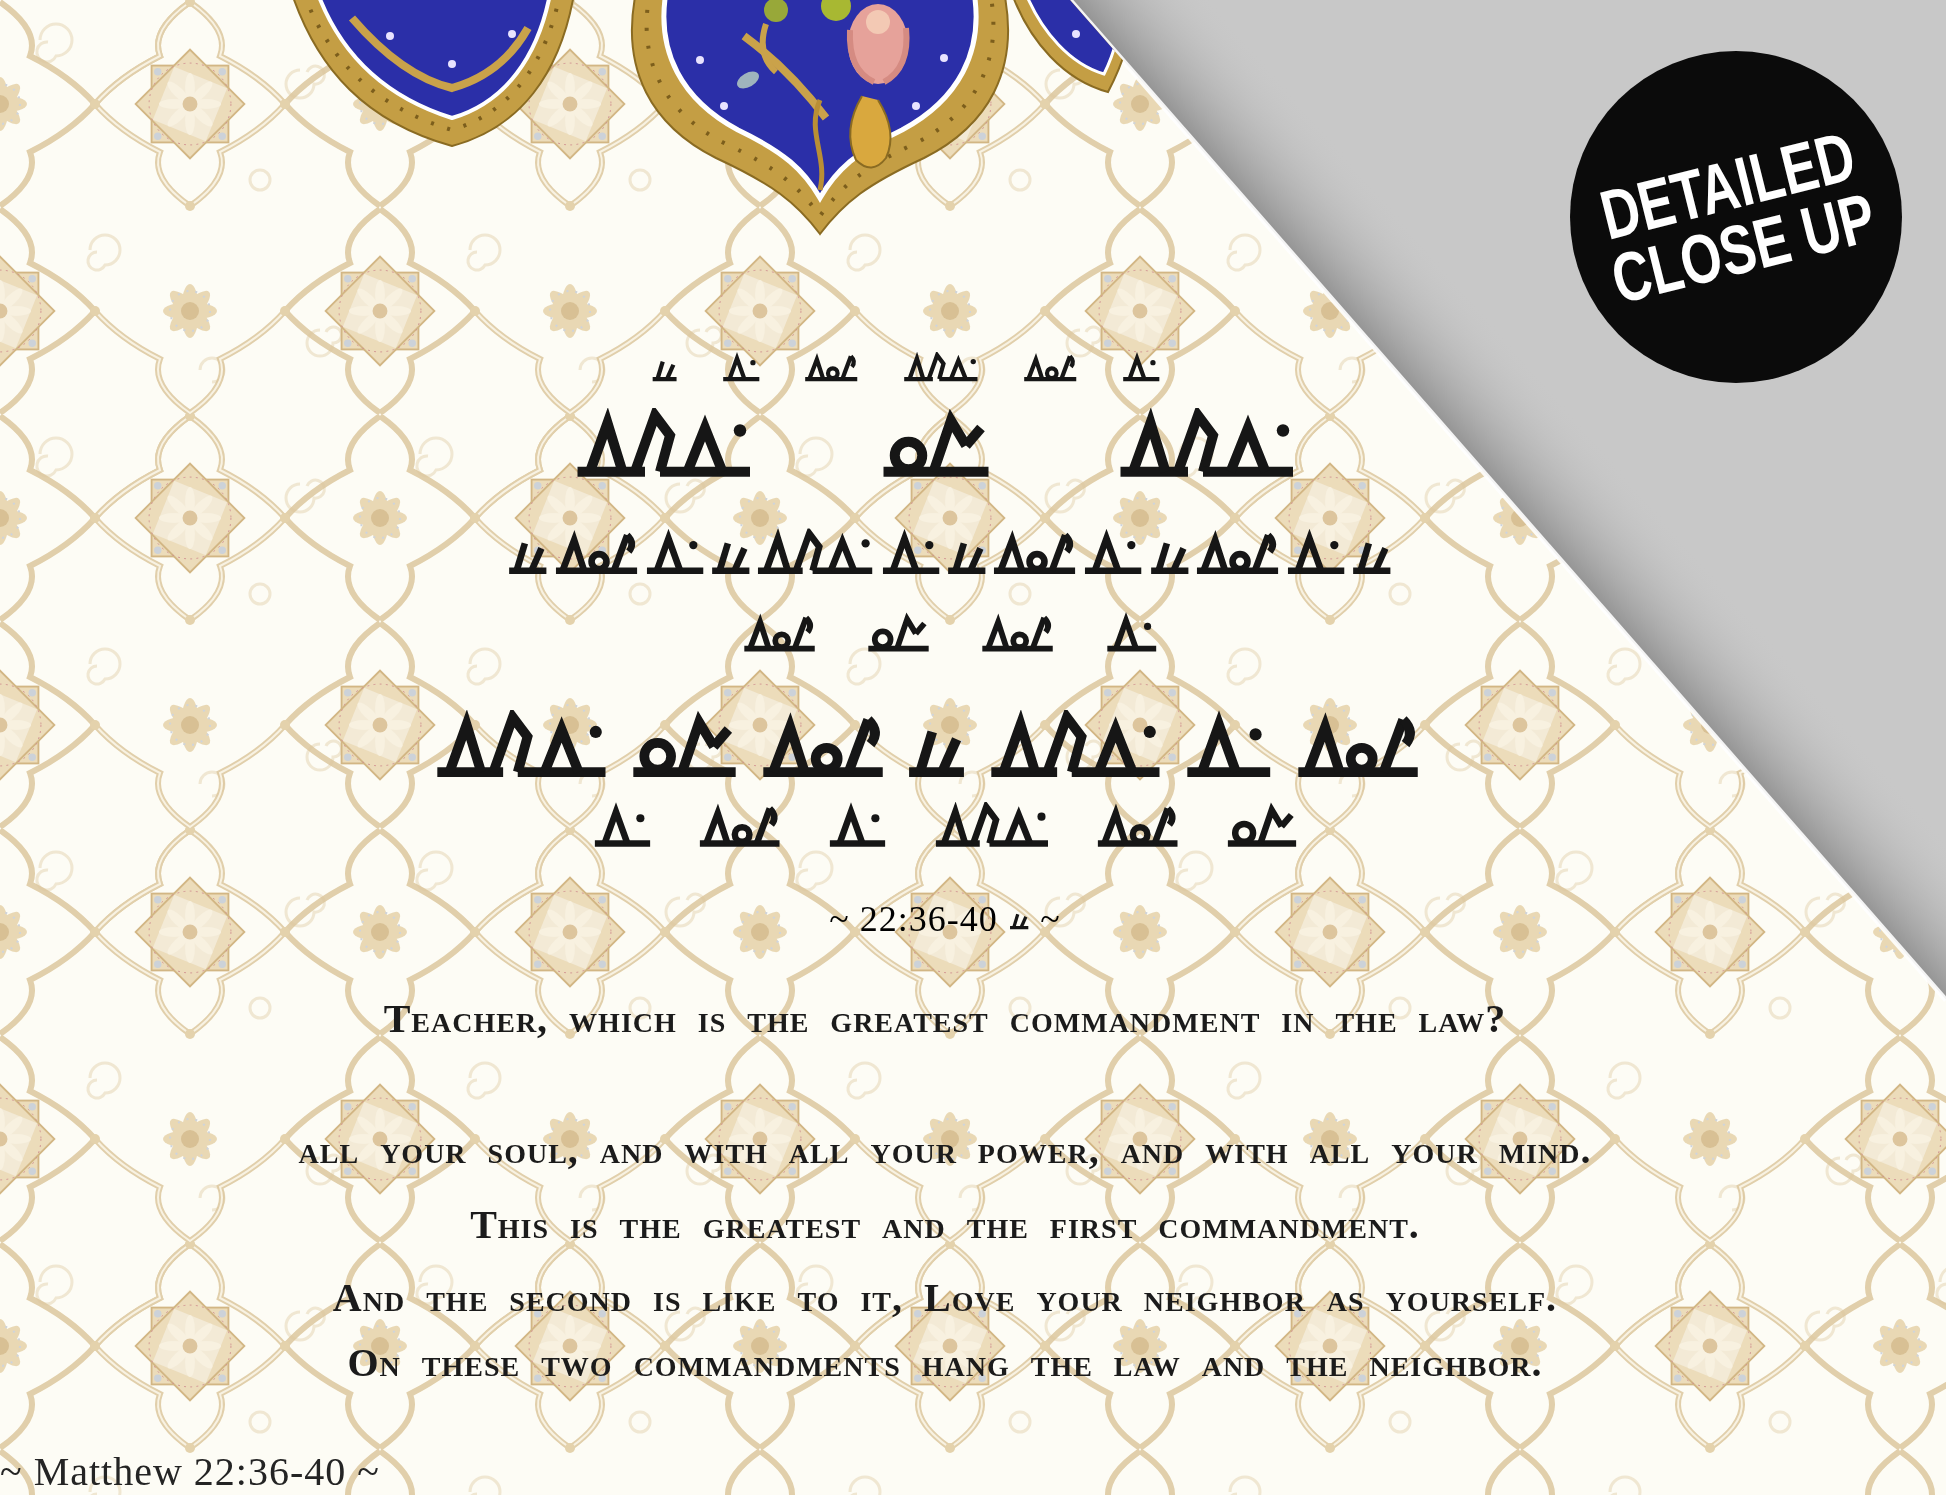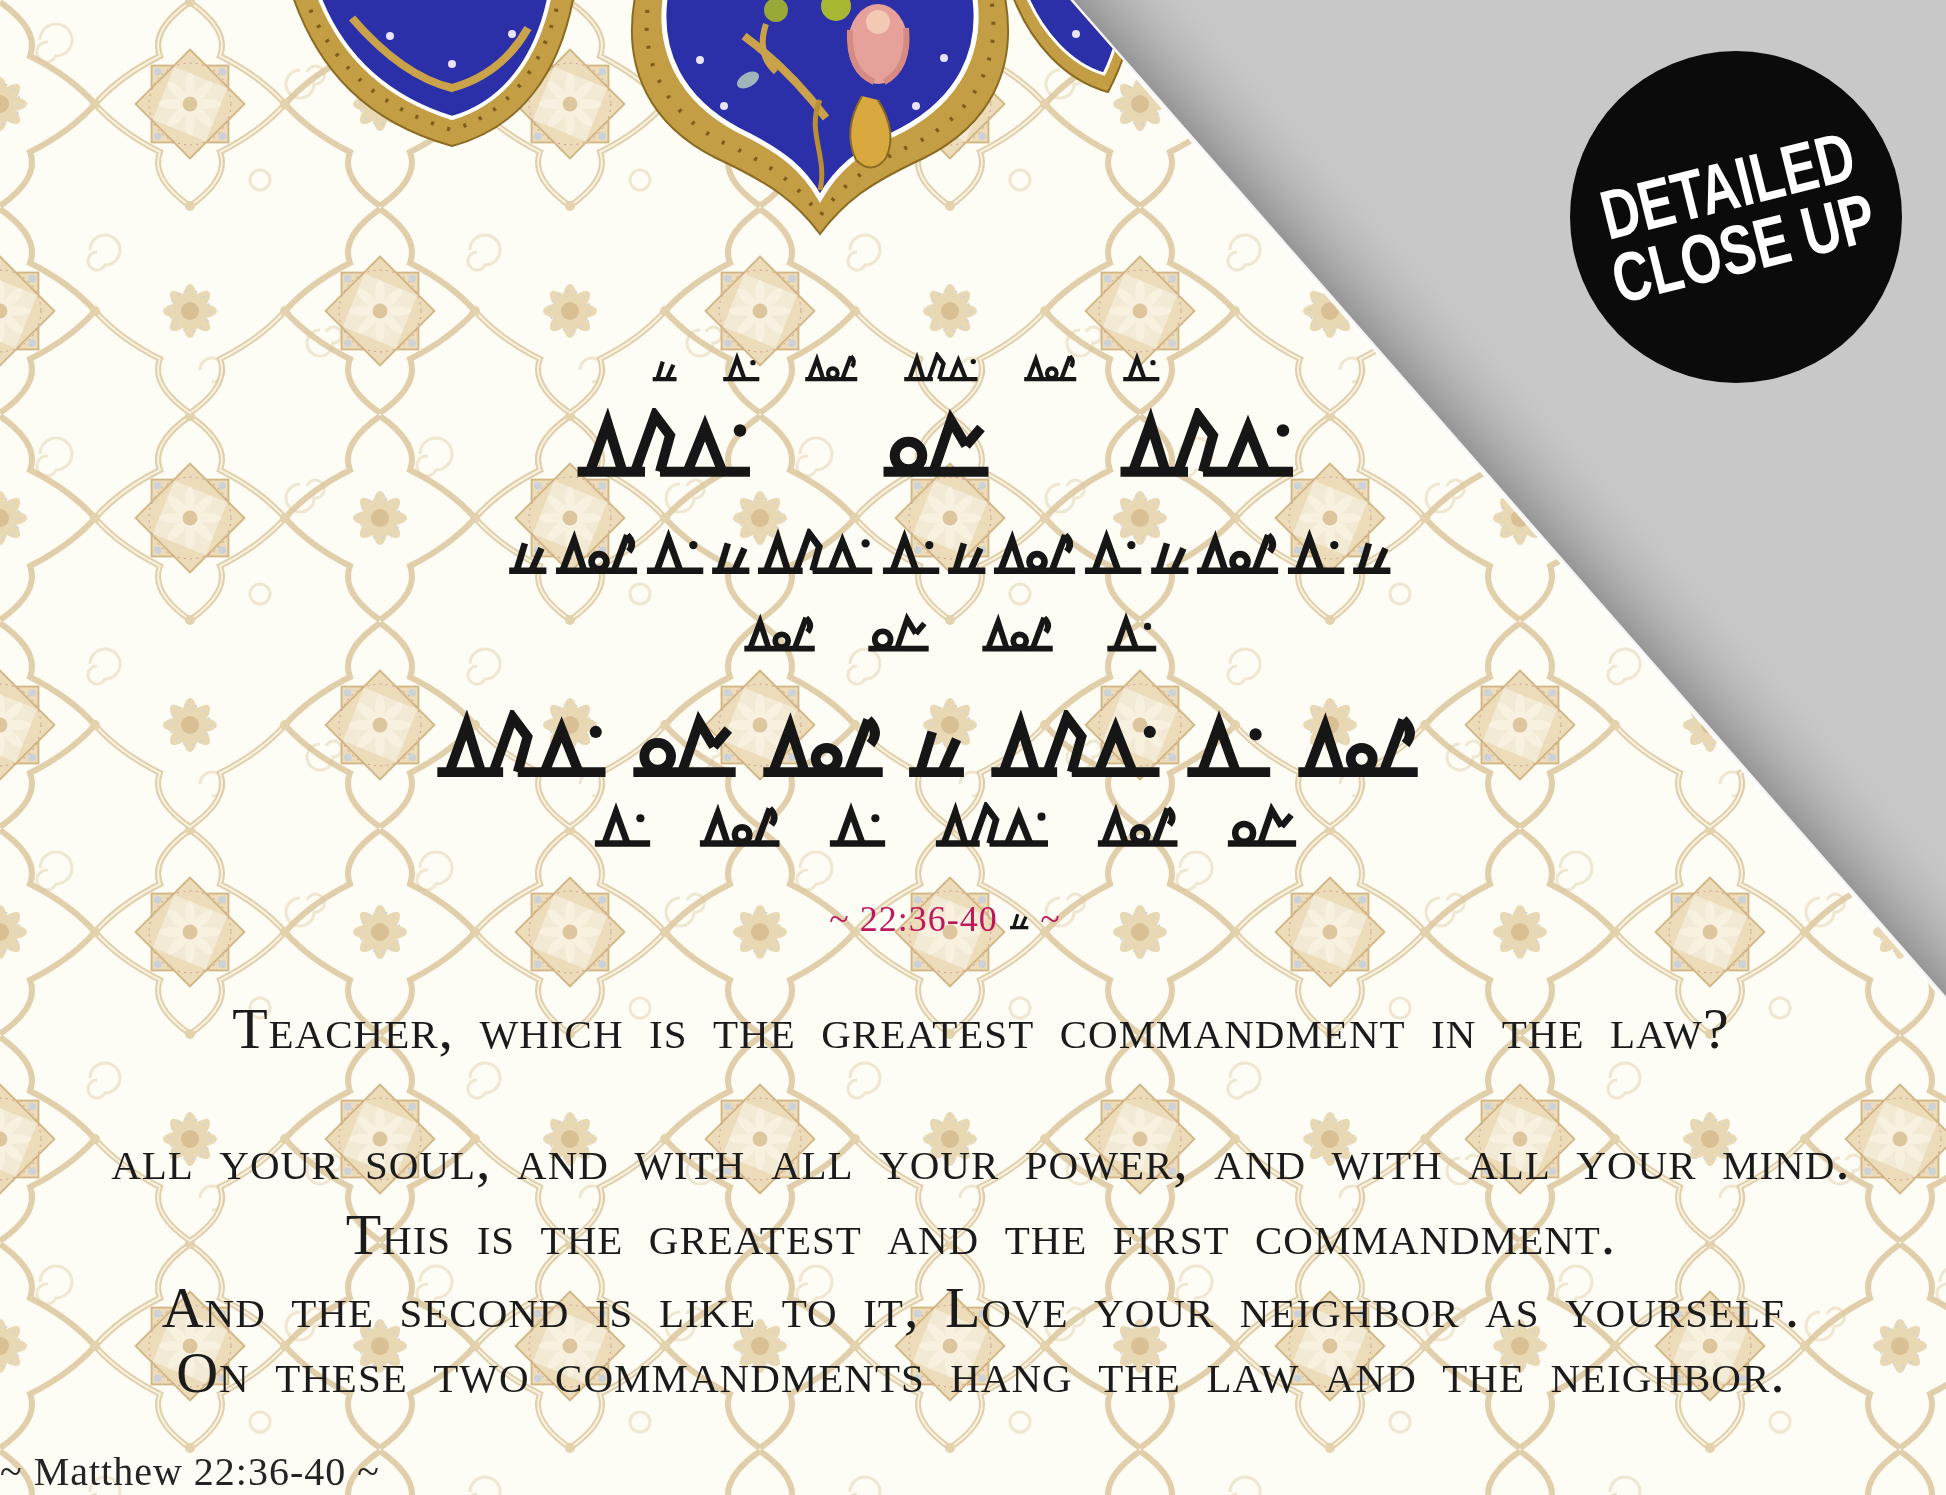--- a/index.html
+++ b/index.html
@@ -14,27 +14,27 @@
   .syr-dot{fill:#161616;stroke:none;}
 
   .syr-1{left:650px;top:352px;width:512px;height:34px;}
   .syr-2{left:570px;top:408px;width:730px;height:80px;}
   .syr-3{left:505px;top:528px;width:890px;height:54px;}
   .syr-4{left:740px;top:612px;width:420px;height:46px;}
   .syr-5{left:430px;top:710px;width:995px;height:78px;}
   .syr-6{left:590px;top:802px;width:710px;height:52px;}
 
   .syr-ref{position:absolute;left:0;top:898px;width:1890px;text-align:center;
-           font-size:36px;color:#be185d;letter-spacing:1px;}
+           font-size:36px;color:#000000;letter-spacing:1px;}
   .syr-ref .w-inline{display:inline-block;height:26px;vertical-align:-2px;margin:0 10px;}
 
   
   .eng{position:absolute;left:0;width:1890px;text-align:center;white-space:nowrap;
-       font-variant:small-caps;font-weight:400;color:#1b1b1b;font-size:58px;
-       word-spacing:10px;letter-spacing:1px;padding-left:36px;}
+       font-variant:small-caps;font-weight:700;color:#1b1b1b;font-size:40px;
+       word-spacing:10px;letter-spacing:1px;}
   .eng-1{top:995px;}
   .eng-2{top:1060px;}
   .eng-3{top:1126px;}
   .eng-4{top:1201px;}
   .eng-5{top:1274px;}
   .eng-6{top:1339px;}
   .eng-ref{position:absolute;left:0;top:1448px;width:1890px;text-align:left;
            font-size:40px;color:#242424;letter-spacing:1px;}
 
   

